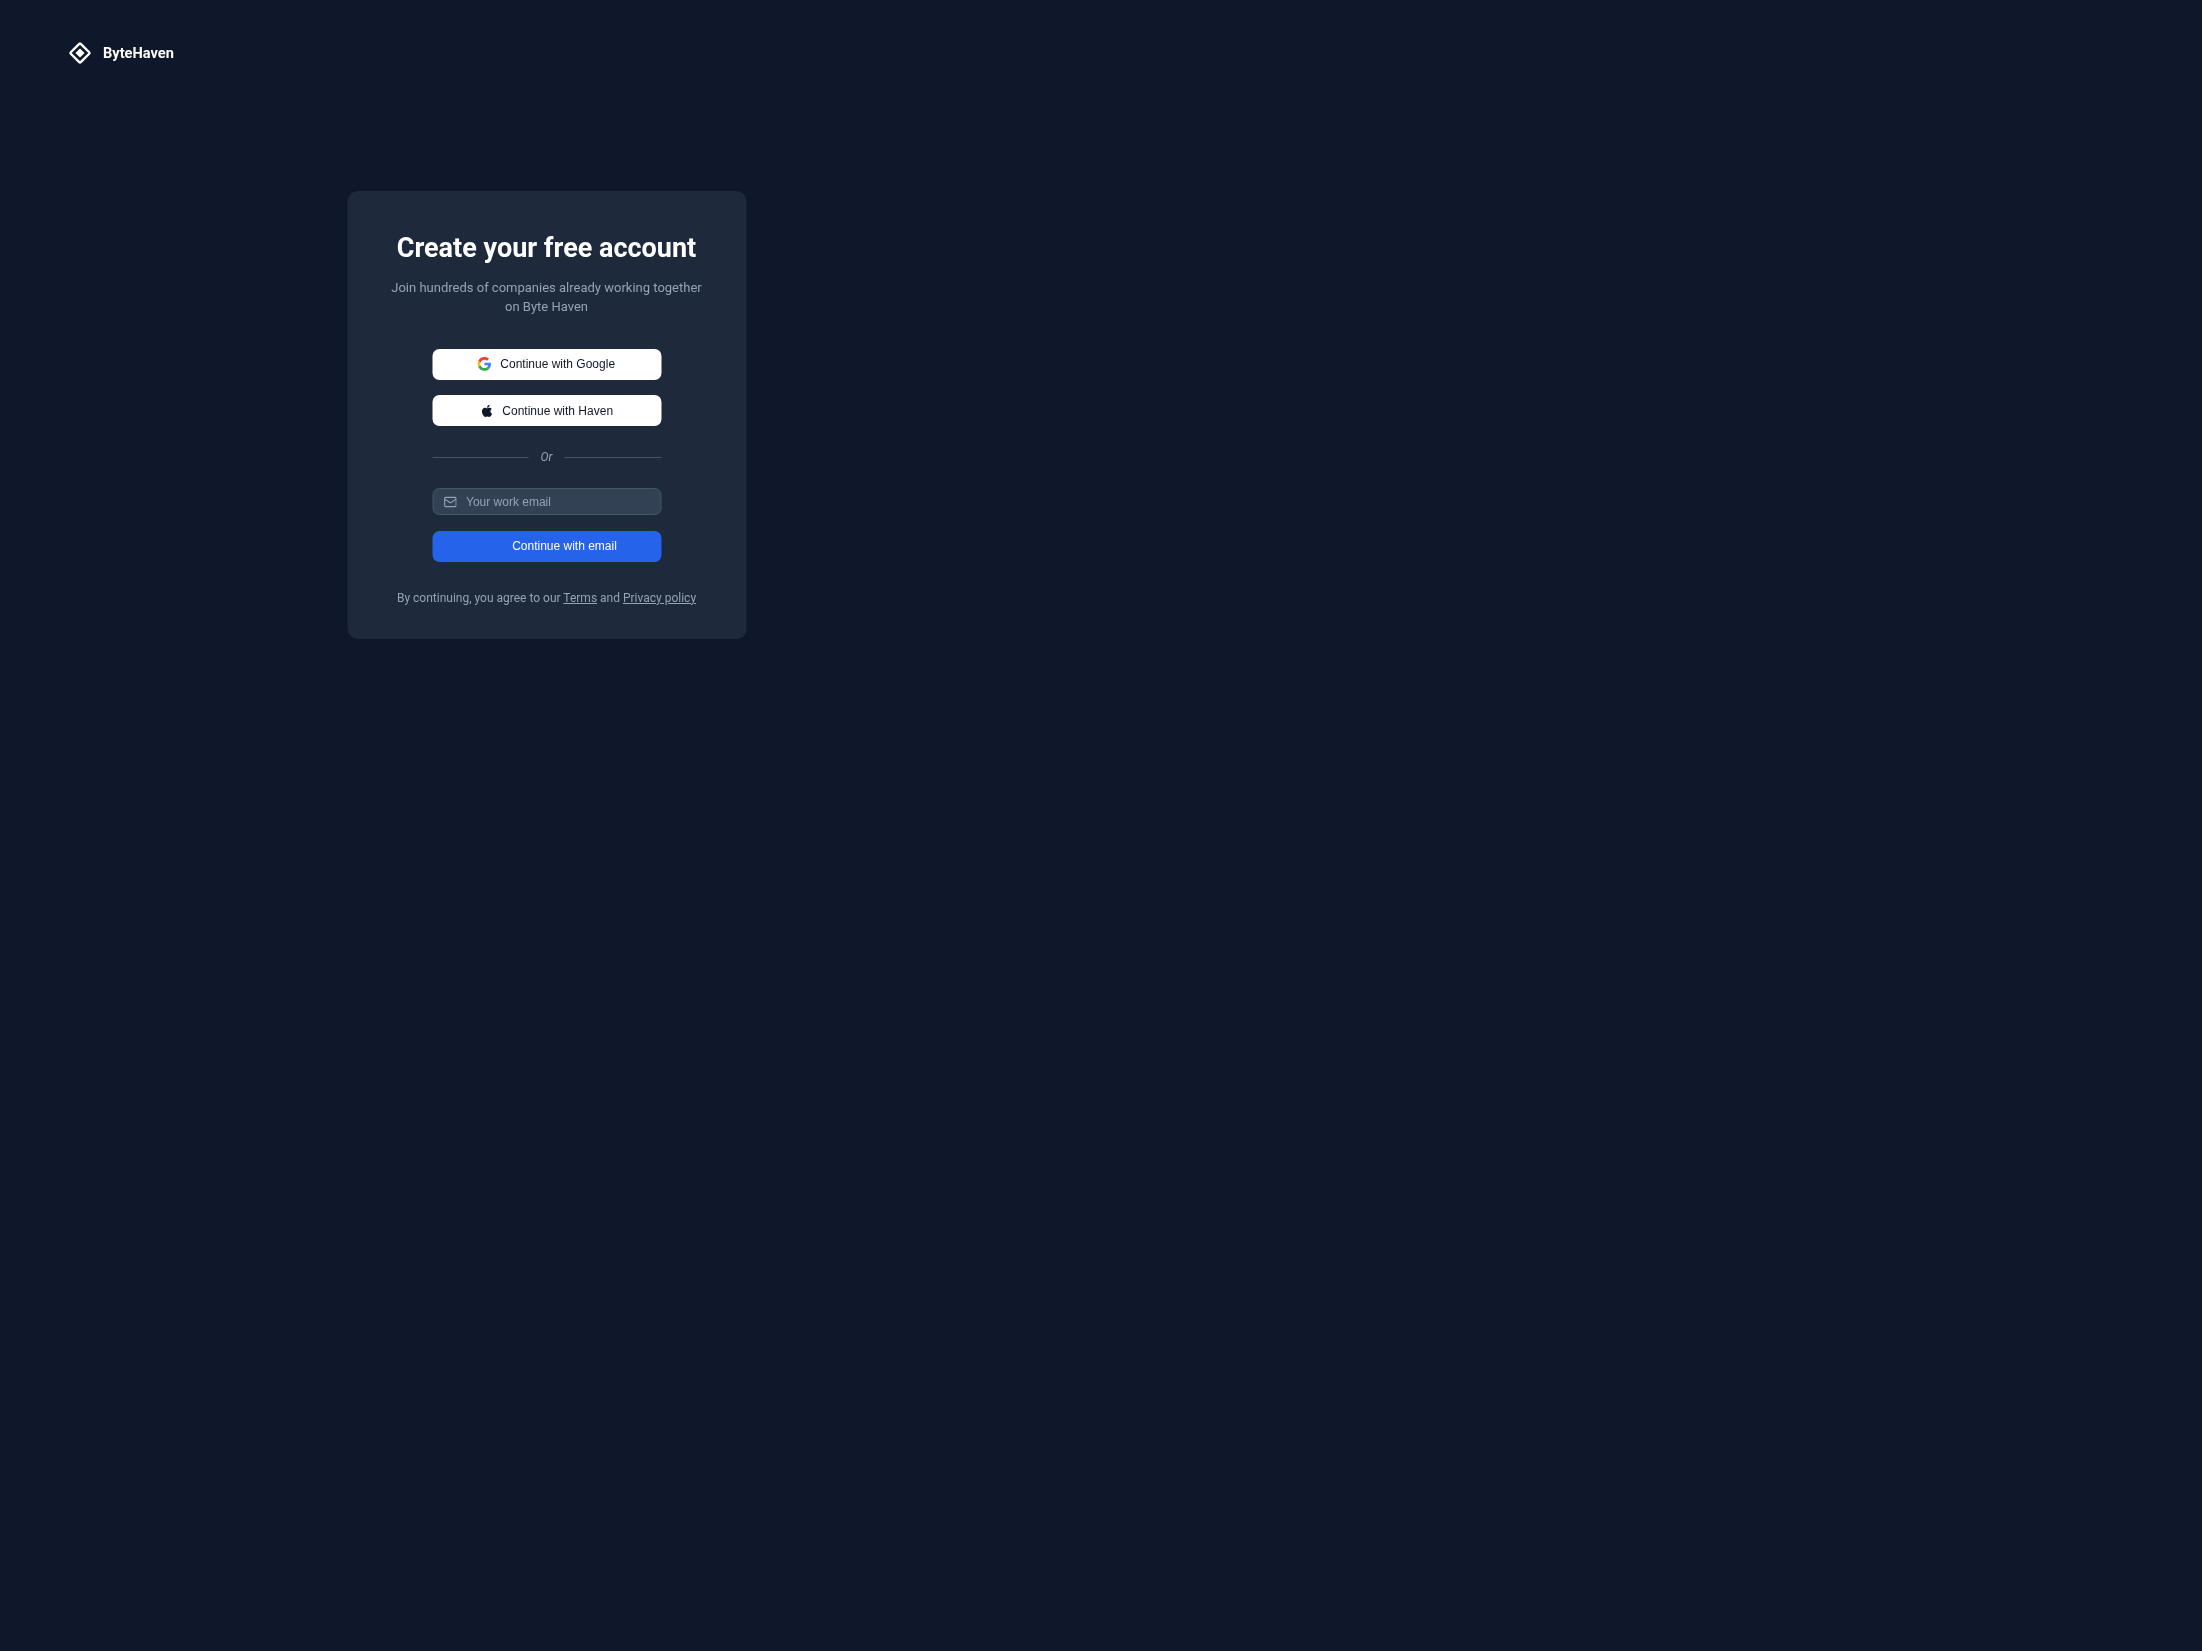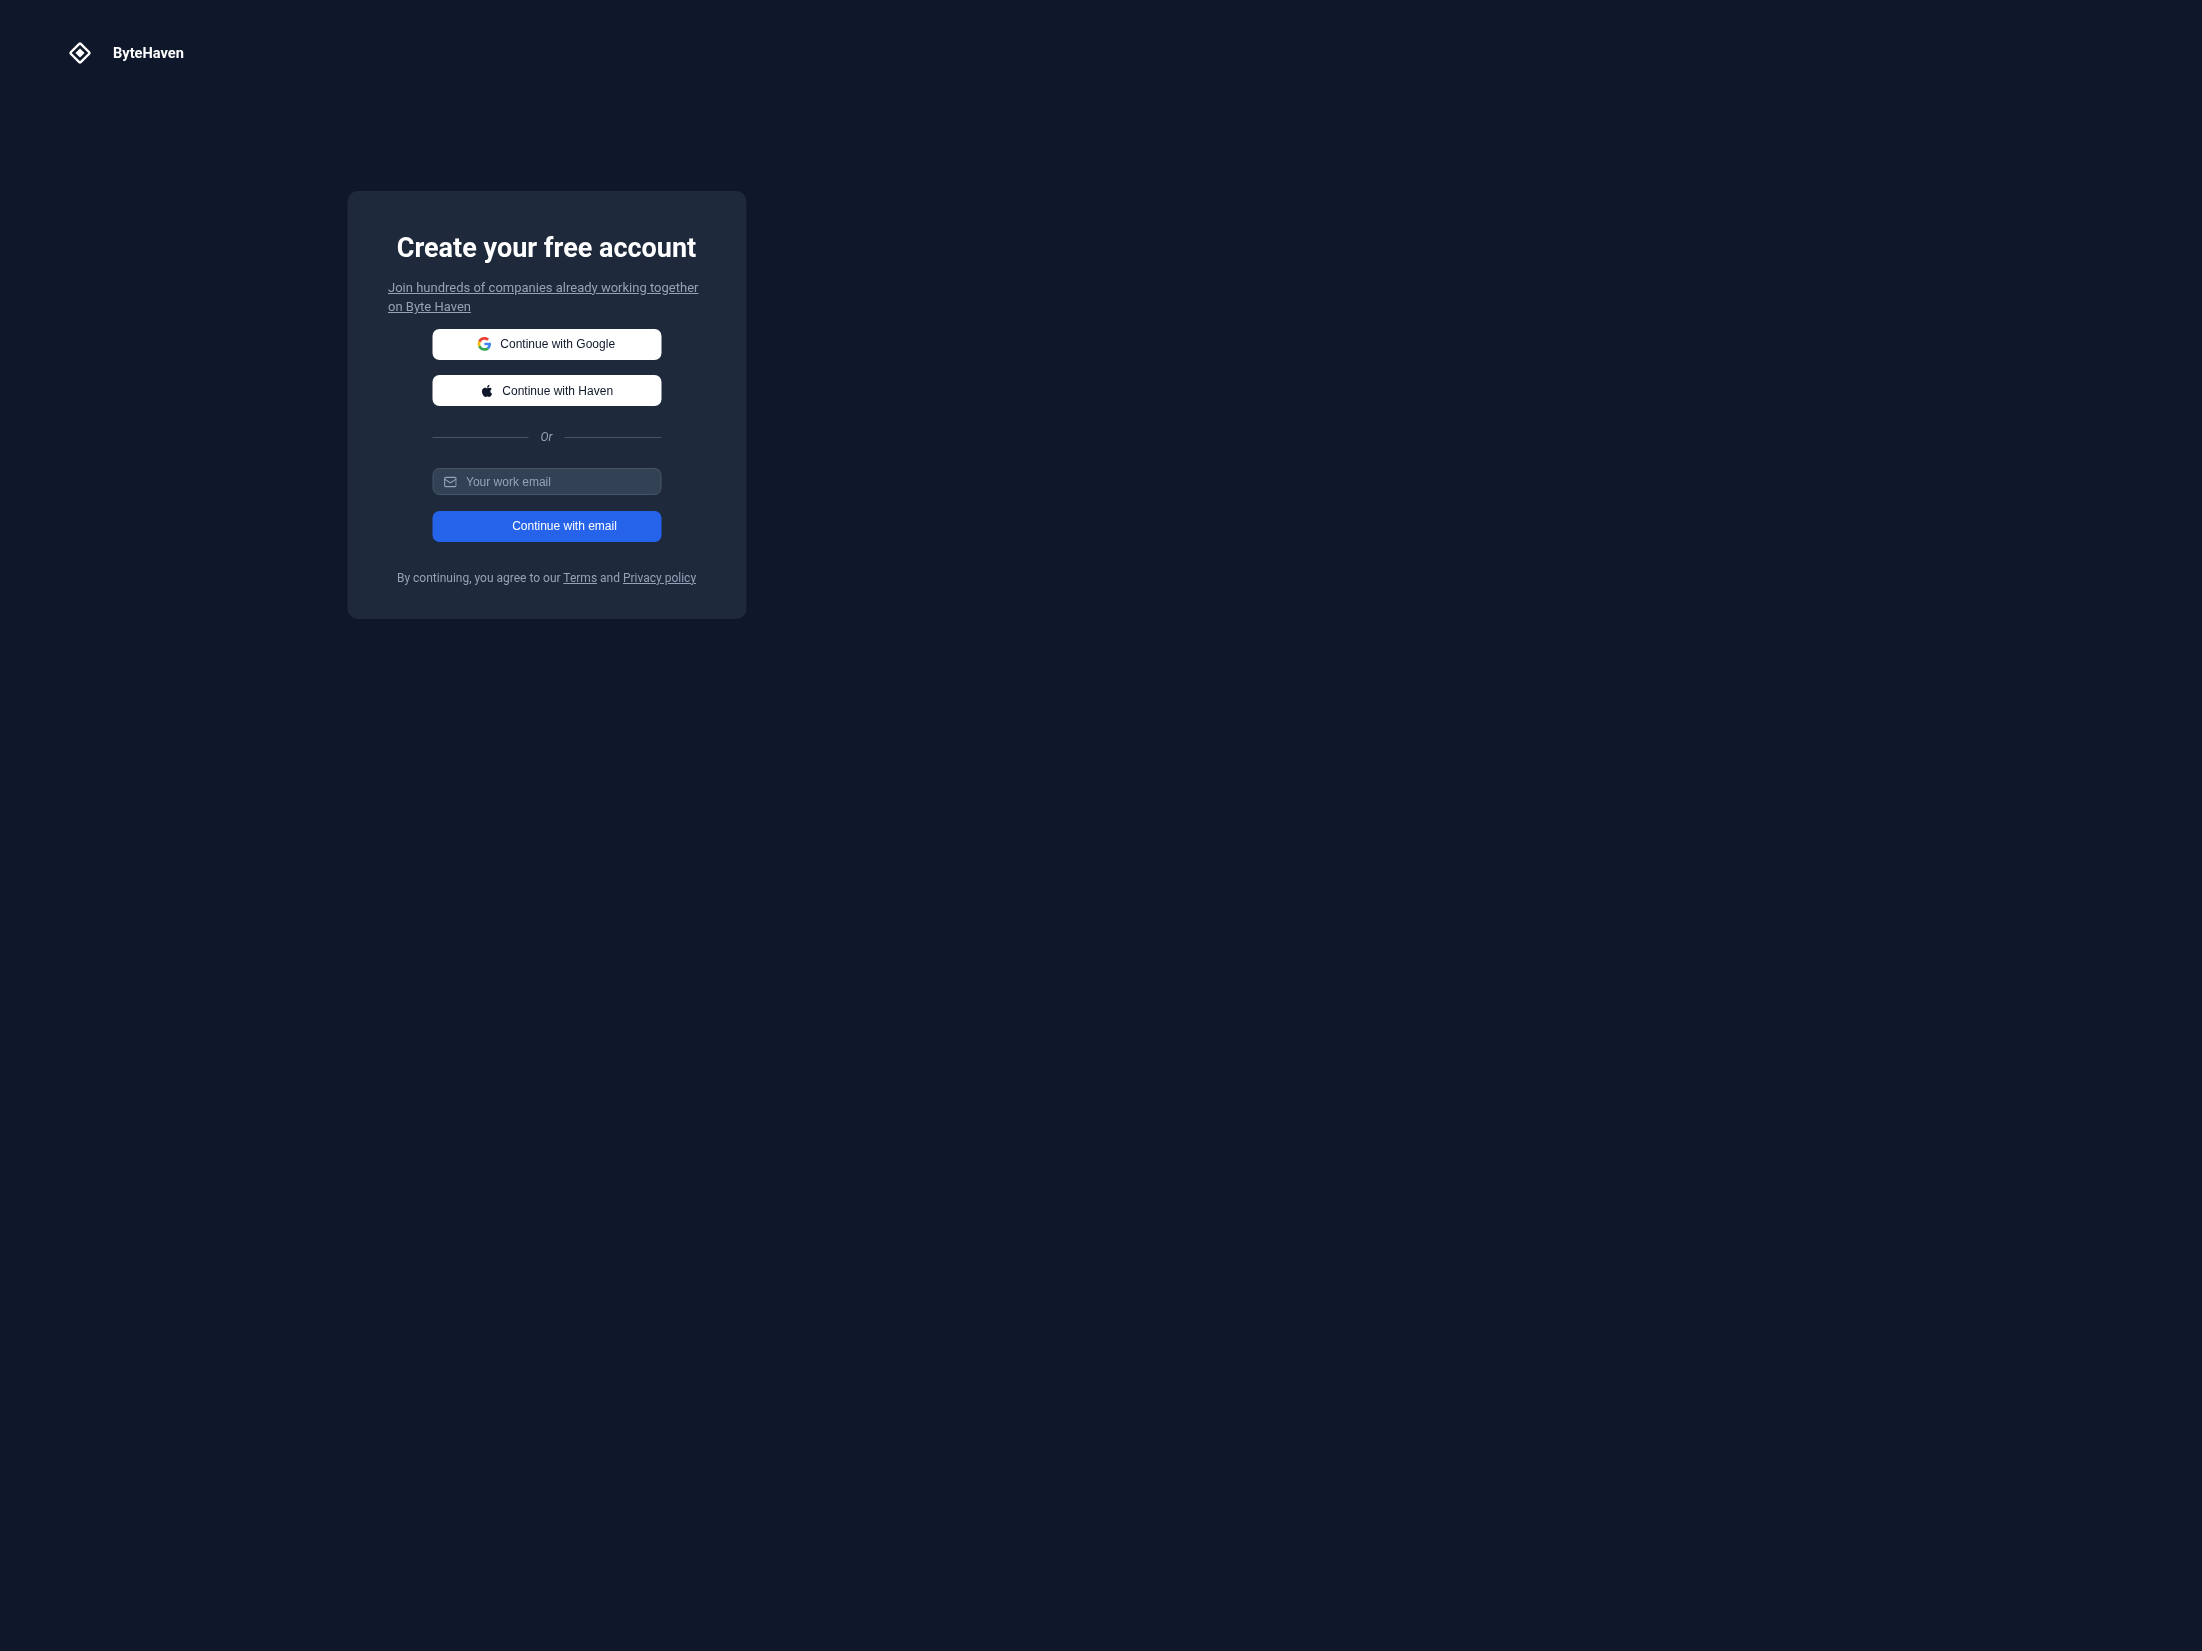--- a/index.html
+++ b/index.html
@@ -10,21 +10,21 @@
   height: 820px;
   overflow: hidden;
   position: relative;
 }
 .header {
   position: absolute;
   top: 40px;
   left: 67px;
   display: flex;
   align-items: center;
-  gap: 20px;
+  gap: 10px;
 }
 .logo-icon {
   width: 26px;
   height: 26px;
   display: flex;
   align-items: center;
   justify-content: center;
 }
 .brand-name {
   color: #ffffff;
@@ -45,22 +45,22 @@
   color: #ffffff;
   font-size: 27px;
   font-weight: 700;
   text-align: center;
   margin-bottom: 13.8px;
 }
 .card-subtitle {
   color: #94a3b8;
   font-size: 13px;
   line-height: 1.5;
-  margin-bottom: 12px;
-  text-decoration: underline;
+  text-align: center;
+  margin-bottom: 32px;
 }
 .oauth-button {
   display: flex;
   align-items: center;
   justify-content: center;
   gap: 8.6px;
   width: 229px;
   height: 31px;
   margin: 0 auto 15.5px auto;
   background: #ffffff;

